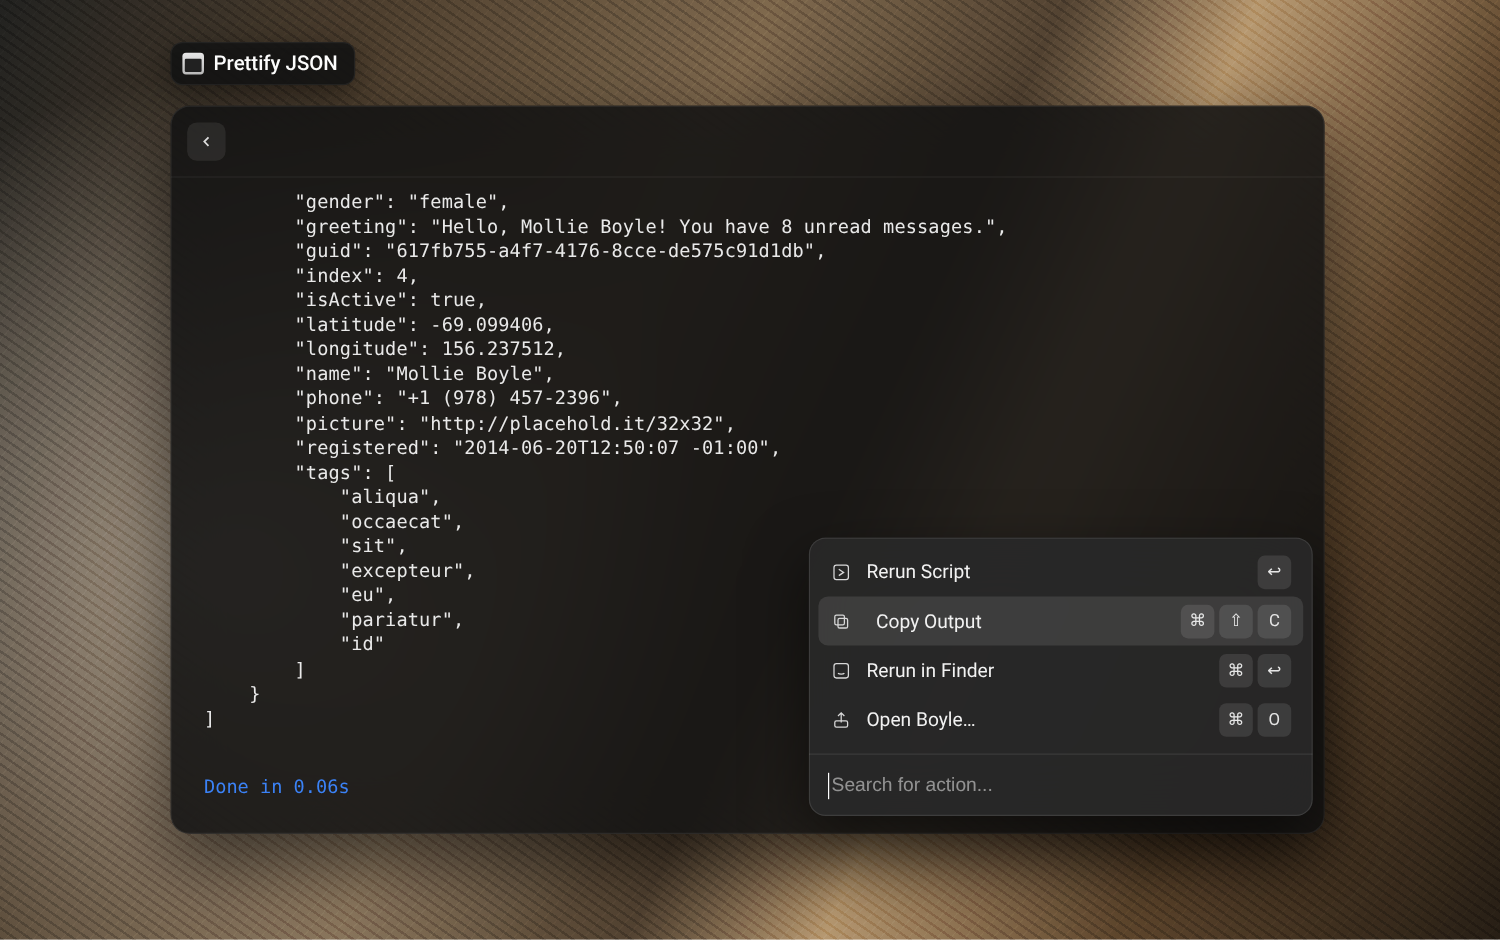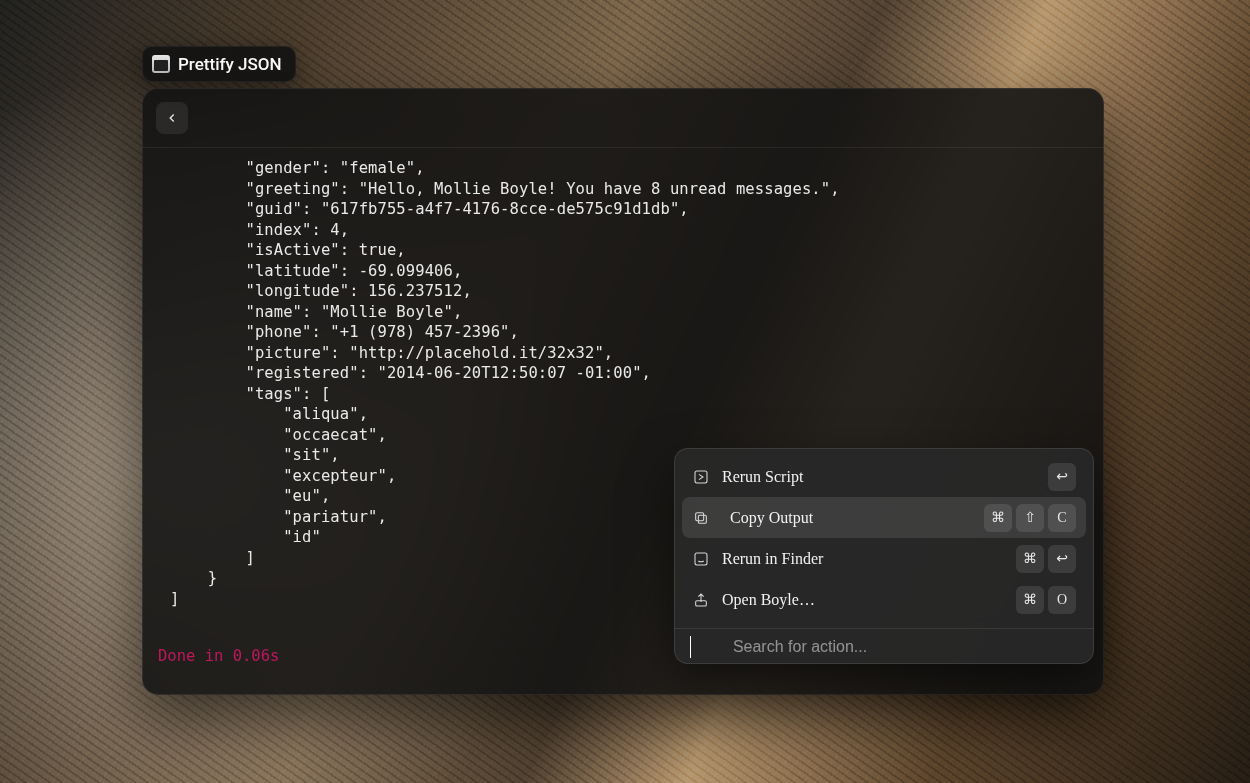--- a/index.html
+++ b/index.html
@@ -15,21 +15,21 @@
     content:"";
     position:absolute; inset:0;
     background:
       repeating-linear-gradient(35deg, rgba(0,0,0,0.18) 0 2px, transparent 2px 7px),
       repeating-linear-gradient(-50deg, rgba(255,255,255,0.06) 0 1px, transparent 1px 9px);
     mix-blend-mode: overlay;
   }
 
   .title-pill {
     position: absolute;
-    left: 142px; top: 46px;
+    left: 142px; top: 35px;
     background: rgba(20,20,20,0.92);
     border-radius: 10px;
     padding: 8px 14px 8px 10px;
     display: flex; align-items: center; gap: 8px;
     box-shadow: 0 8px 30px rgba(0,0,0,0.5), inset 0 0 0 1px rgba(255,255,255,0.06);
   }
   .title-pill .icon {
     width: 18px; height: 18px;
     background: linear-gradient(#e8e8e8,#bcbcbc);
     border-radius: 3px;
@@ -69,24 +69,24 @@
   .output {
     padding: 10px 28px 20px 28px;
     font-family: "SF Mono", ui-monospace, Menlo, Consolas, monospace;
     font-size: 15.5px;
     line-height: 20.5px;
     color: #e9e9e9;
     white-space: pre;
     letter-spacing: 0.1px;
   }
   .status-line {
-    padding: 0 16px;
+    padding: 0 28px;
     font-family: "SF Mono", ui-monospace, Menlo, Consolas, monospace;
     font-size: 15.5px;
-    color: #be185d;
+    color: #3b82f6;
     margin-top: 18px;
   }
 
   .action-panel {
     position: absolute;
     left: 674px; top: 448px;
     width: 420px;
     background: rgba(40,40,40,0.92);
     border-radius: 14px;
     box-shadow: 0 20px 50px rgba(0,0,0,0.55), inset 0 0 0 1px rgba(255,255,255,0.1);
@@ -96,41 +96,40 @@
   .action-list { padding: 8px; }
   .action-item {
     display:flex; align-items:center;
     height: 41px;
     padding: 0 10px;
     border-radius: 8px;
     color: #f2f2f2;
     font-size: 16px;
     cursor:pointer;
     gap:12px;
-    font-family:Liberation Serif, serif;
   }
   .action-item.highlight { background: rgba(255,255,255,0.10); gap: 20px; }
   .action-item .aicon { width:18px; display:flex; justify-content:center; color:#d8d8d8;}
   .action-item .aicon svg{ width:16px; height:16px; }
   .action-item .spacer { flex:1; }
   .keycap-row { display:flex; gap:4px; }
   .keycap {
     min-width:28px; height:28px;
     padding:0 7px;
     border-radius:6px;
     background: rgba(255,255,255,0.10);
     color:#e6e6e6;
     font-size:14px;
     display:flex; align-items:center; justify-content:center;
   }
   .action-search {
     border-top: 1px solid rgba(255,255,255,0.09);
     padding: 0 16px;
-    height: 36px;
-    display:flex; align-items:center;gap:40px;
+    height: 52px;
+    display:flex; align-items:center;
   }
   .action-search input {
     width:100%; background:transparent; border:none; outline:none;
     color:#eee; font-size:16px;
   }
   .action-search input::placeholder { color: rgba(235,235,235,0.55); }
   .caret {
     width:1px; height:22px; background:#fff; margin-right:2px;
     animation: blink 1s step-start infinite;
   }

